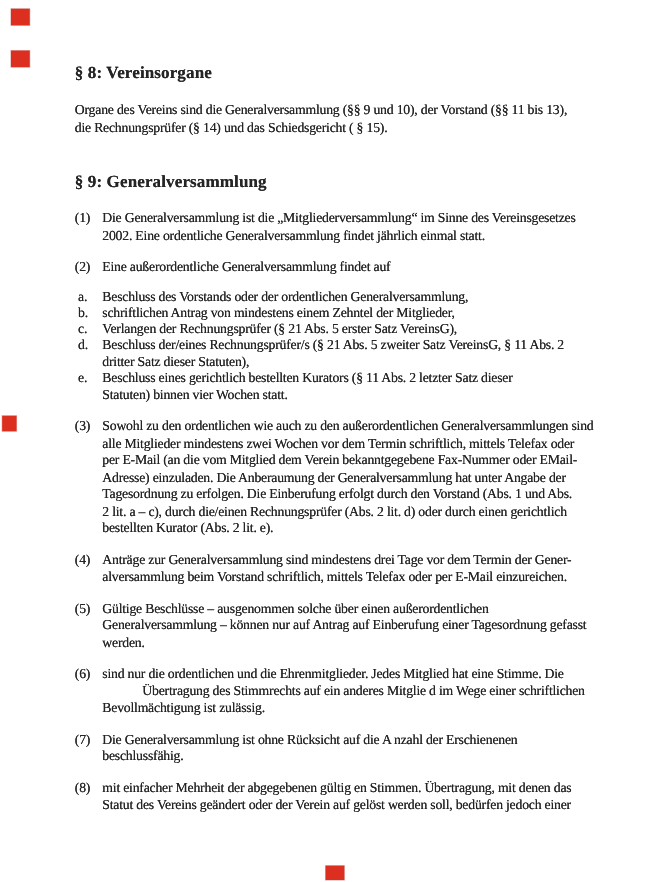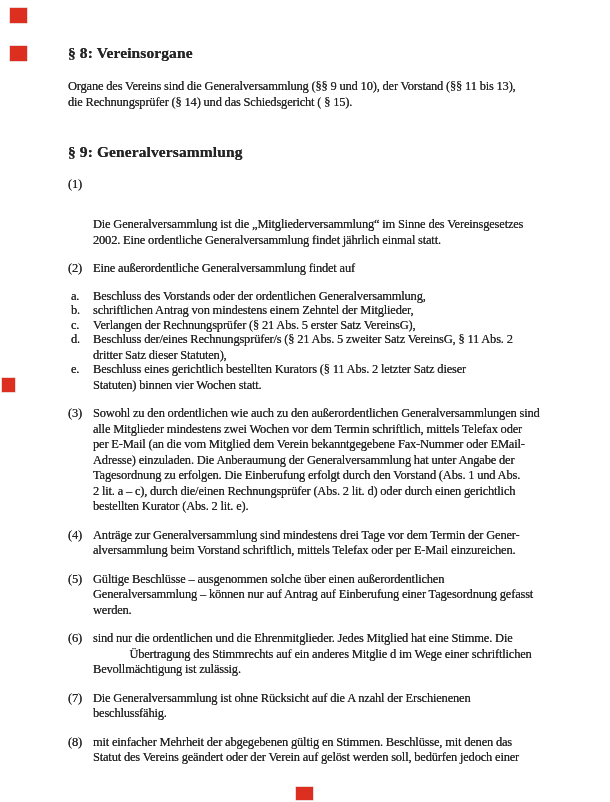--- a/index.html
+++ b/index.html
@@ -8,21 +8,21 @@
     width: 610px;
     height: 802px;
     background: #ffffff;
     overflow: hidden;
     font-family: "Liberation Serif", "DejaVu Serif", serif;
     color: #252525;
   }
   .content {
     position: absolute;
     left: 68px;
-    top: 44px;
+    top: 58px;
     width: 500px;
   }
   .heading {
     font-size: 15.5px;
     font-weight: bold;
     margin: 0 0 17px 0;
     letter-spacing: 0.1px;
     text-shadow: 0 0 0.3px #3a3a3a;
   }
   .heading.second { margin-top: 33px; margin-bottom: 16px; }
@@ -58,21 +58,21 @@
       <div class="para">
         <span class="ptext">
           <span class="line" style="display: block;">Organe des Vereins sind die Generalversammlung (§§ 9 und 10), der Vorstand (§§ 11 bis 13),</span>
           <span class="line" style="display: block;">die Rechnungsprüfer (§ 14) und das Schiedsgericht ( § 15).</span>
         </span>
       </div>
       <div class="heading second">§ 9: Generalversammlung</div>
       <div class="para">
         <span class="marker">(1)</span>
         <span class="ptext">
-          <span class="line" style="display: block; margin-top: 40px;">Die Generalversammlung ist die „Mitgliederversammlung“ im Sinne des Vereinsgesetzes</span>
+          <span class="line" style="display: block;">Die Generalversammlung ist die „Mitgliederversammlung“ im Sinne des Vereinsgesetzes</span>
           <span class="line" style="display: block;">2002. Eine ordentliche Generalversammlung findet jährlich einmal statt.</span>
         </span>
       </div>
       <div class="para">
         <span class="marker">(2)</span>
         <span class="ptext">
           <span class="line" style="display: block;">Eine außerordentliche Generalversammlung findet auf</span>
         </span>
       </div>
       <div class="para tight first-item">
@@ -145,21 +145,21 @@
       <div class="para">
         <span class="marker">(7)</span>
         <span class="ptext">
           <span class="line" style="display: block;">Die Generalversammlung ist ohne Rücksicht auf die A nzahl der Erschienenen</span>
           <span class="line" style="display: block;">beschlussfähig.</span>
         </span>
       </div>
       <div class="para">
         <span class="marker">(8)</span>
         <span class="ptext">
-          <span class="line" style="display: block;">mit einfacher Mehrheit der abgegebenen gültig en Stimmen. Beschlüsse, mit denen das</span>
+          <span class="line" style="display: block;">mit einfacher Mehrheit der abgegebenen gültig en Stimmen. Übertragung, mit denen das</span>
           <span class="line" style="display: block;">Statut des Vereins geändert oder der Verein auf gelöst werden soll, bedürfen jedoch einer</span>
         </span>
       </div>
     </div>
   <div>
       <div class="red-mark" style="left: 10px; top: 8px; width: 17px; height: 15px; background: rgb(220, 47, 31);"></div>
       <div class="red-mark" style="left: 10px; top: 46px; width: 17px; height: 15px; background: rgb(220, 47, 31);"></div>
       <div class="red-mark" style="left: 2px; top: 378px; width: 13px; height: 14px; background: rgb(220, 47, 31);"></div>
       <div class="red-mark" style="left: 296px; top: 787px; width: 17px; height: 13px; background: rgb(220, 47, 31);"></div>
     </div>

